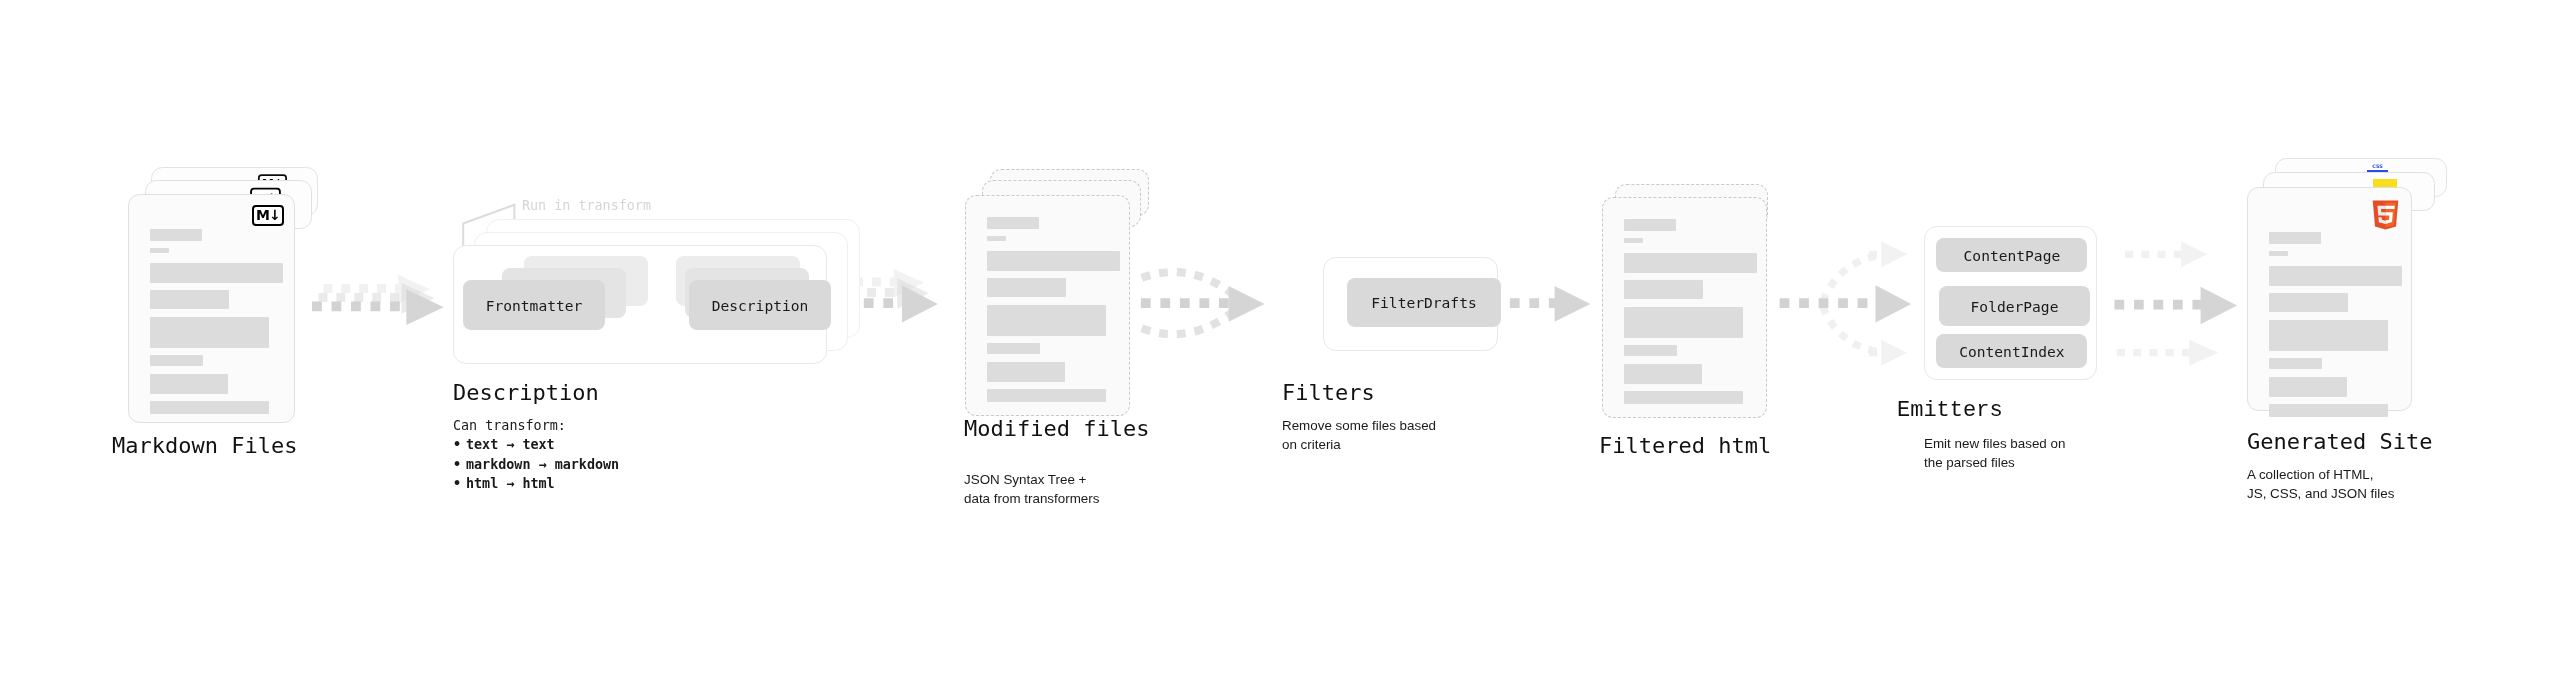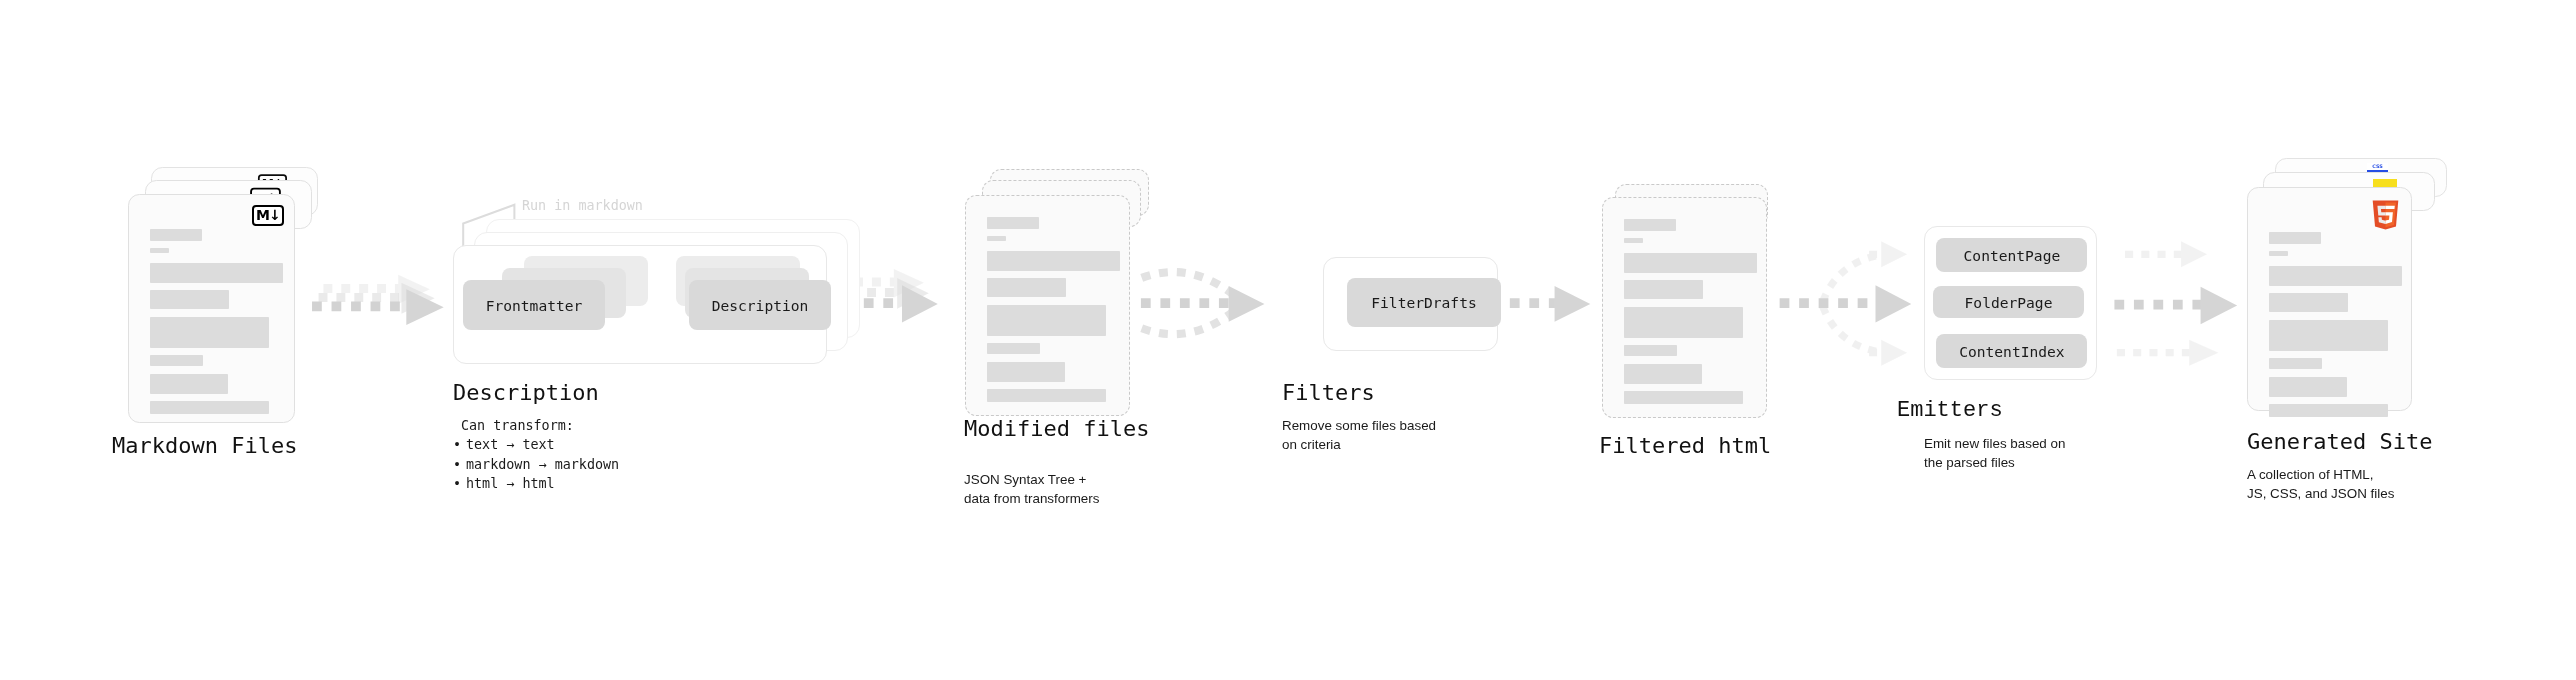--- a/index.html
+++ b/index.html
@@ -80,23 +80,23 @@
   .note {
     position: absolute;
     font-family: "DejaVu Sans Mono", "Liberation Mono", monospace;
     font-size: 13.4px; color: #d5d5d5; white-space: nowrap;
   }
   .bullets {
     position: absolute;
     font-family: "DejaVu Sans Mono", "Liberation Mono", monospace;
     font-size: 13.4px; color: #1a1a1a; line-height: 1.45;
   }
-  .bullets li { list-style: none; white-space: nowrap; }
+  .bullets li { list-style: none; white-space: nowrap; font-weight: bold; }
   .bullets li::before { content: "\2022"; display: inline-block; width: 13px; }
-  .bullets .lead { white-space: nowrap; margin-left: 8px; }
+  .bullets .lead { white-space: nowrap; }
 
   svg.overlay { position: absolute; left: 0; top: 0; width: 2576px; height: 681px; pointer-events: none; }
 </style>
 </head>
 <body>
 
 <div id="stage">
 
   <svg class="overlay" viewBox="0 0 3170 838">
     <defs>
@@ -248,21 +248,21 @@
     </div>
 
     <div class="chip" style="left:463px; top:280px; width:142px; height:50px;">
       <span>Frontmatter</span>
     </div>
     <div class="chip" style="left:689px; top:280px; width:142px; height:50px;">
       <span>Description</span>
     </div>
   </div>
 
-  <div class="note" style="left:522px; top:198px;">Run in markdown</div>
+  <div class="note" style="left:522px; top:198px;">Run in transform</div>
 
   <div class="title" style="left:453px; top:380px;">Description</div>
 
   <div class="bullets" style="left:453px; top:416px;">
     <div class="lead">Can transform:</div>
     <ul>
       <li>text → text</li>
       <li>markdown → markdown</li>
       <li>html → html</li>
     </ul>
@@ -311,21 +311,21 @@
         <div class="bar" style="width:119px;height:13px;"></div>
       </div>
     </div>
   </div>
   <div class="title" style="left:1599px; top:433px;">Filtered html</div>
 
   <div class="proc-box" style="left:1924px; top:226px; width:173px; height:154px;">
     <div class="chip" style="left:11.4px; top:11.4px; width:151px; height:34px;">
       <span>ContentPage</span>
     </div>
-    <div class="chip" style="left:8px; top:59px; width:151px; height:32px;">
+    <div class="chip" style="left:14px; top:59px; width:151px; height:40px;">
       <span>FolderPage</span>
     </div>
     <div class="chip" style="left:11.4px; top:107px; width:151px; height:34px;">
       <span>ContentIndex</span>
     </div>
   </div>
   <div class="title" style="left:1897px; top:398px;font-family:Liberation Mono, monospace;">Emitters</div>
   <div class="subtitle" style="left:1924px; top:434px;">Emit new files based on
 the parsed files</div>
 

